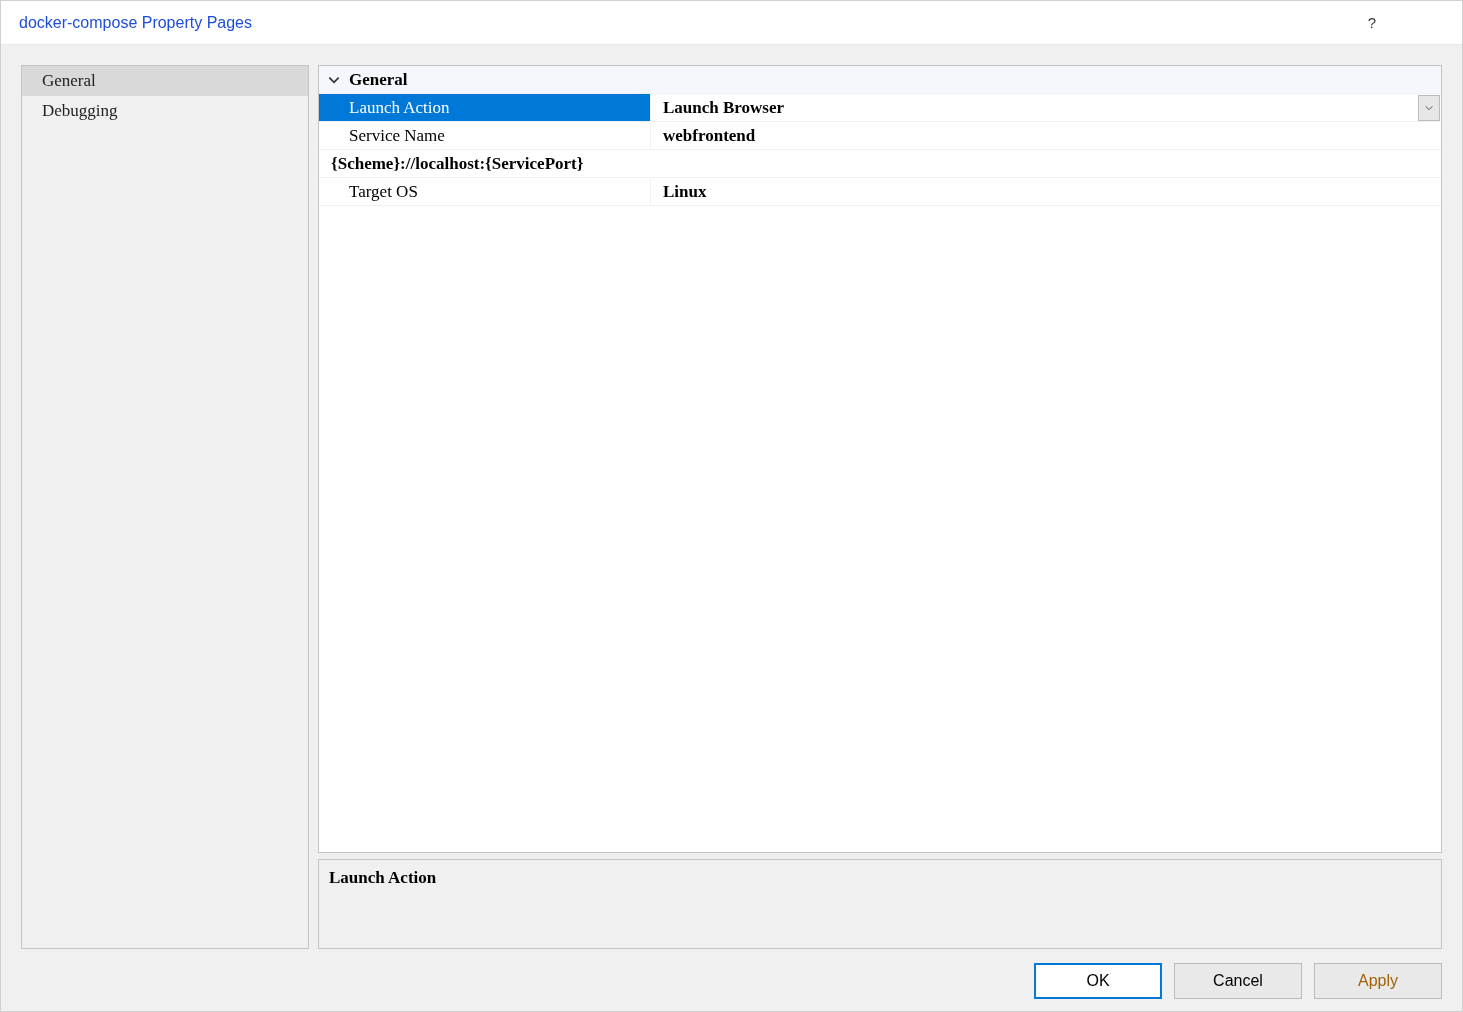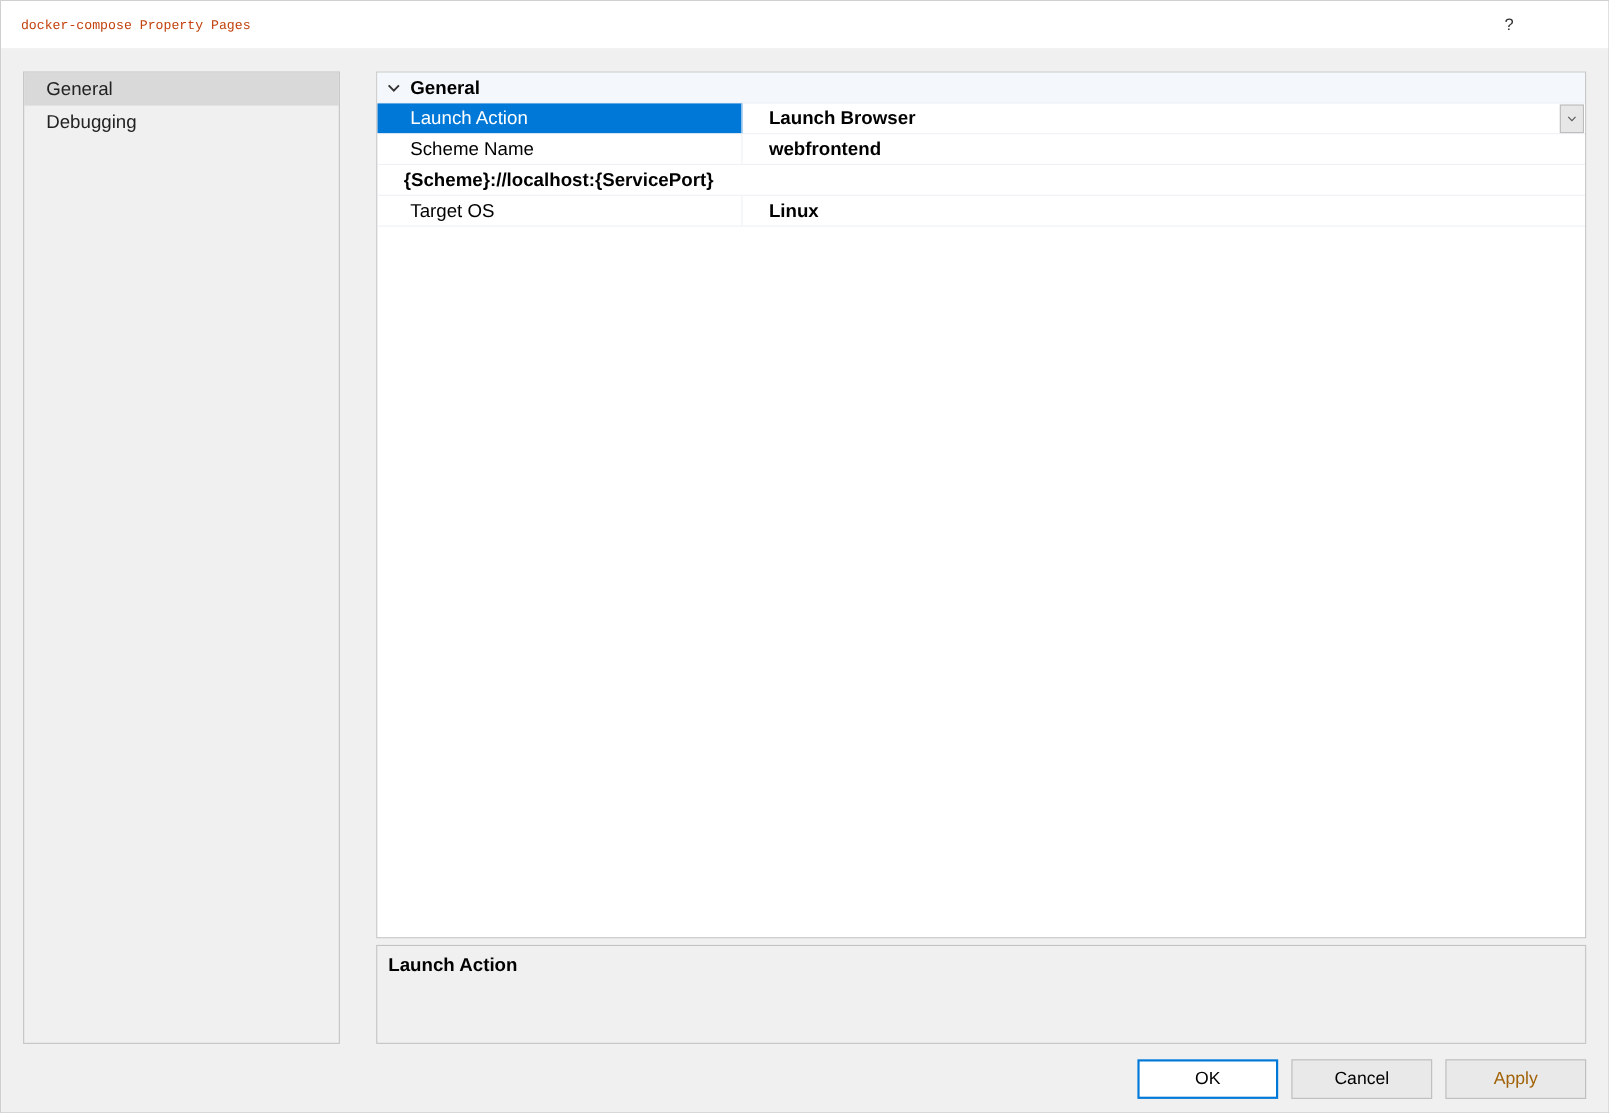--- a/index.html
+++ b/index.html
@@ -22,23 +22,22 @@
     .titlebar {
       height: 44px;
       display: flex;
       align-items: center;
       justify-content: space-between;
       padding-left: 18px;
       background: #fff;
       border-bottom: 1px solid #e8e8e8;
     }
     .titlebar-title {
-      font-size: 12px;
-      color: #c2410c;
-      font-family: Liberation Mono, monospace;
+      font-size: 16px;
+      color: #1d4ed8;
     }
     .titlebar-controls {
       display: flex;
       align-items: stretch;
       height: 100%;
     }
     .titlebar-btn {
       width: 60px;
       display: flex;
       align-items: center;
@@ -51,22 +50,23 @@
     .content-area {
       flex: 1;
       background: #f0f0f0;
       padding: 20px 20px 12px 20px;
       display: flex;
       flex-direction: column;
     }
     .main-pane {
       flex: 1;
       display: flex;
-      gap: 33px;
+      gap: 9px;
       min-height: 0;
+      font-family: Liberation Serif, serif;
     }
     .sidebar {
       width: 288px;
       background: #f0f0f0;
       border: 1px solid #c4c4c4;
     }
     .sidebar-item {
       padding: 5px 20px;
       font-size: 17px;
       color: #222;
@@ -124,21 +124,21 @@
       display: flex;
       align-items: center;
       border-right: 1px solid #eef1f5;
     }
     .prop-value {
       flex: 1;
       font-size: 17px;
       font-weight: bold;
       display: flex;
       align-items: center;
-      padding-left: 24px;
+      padding-left: 12px;
       padding-right: 24px;
     }
     .prop-row.selected .prop-label {
       background: #0078d7;
       color: #fff;
     }
     .dropdown-btn {
       position: absolute;
       right: 1px;
       top: 1px;
@@ -238,21 +238,21 @@
             <div class="dropdown-btn">
               <span>
                 <svg viewBox="0 0 12 12">
                     <polyline points="2,4 6,8 10,4" fill="none" stroke="#555" stroke-width="1.2"></polyline>
                   </svg>
               </span>
             </div>
           </div>
 
           <div class="prop-row">
-            <div class="prop-label">Scheme Name</div>
+            <div class="prop-label">Service Name</div>
             <div class="prop-value">webfrontend</div>
           </div>
 
           <div class="prop-row">
             <div class="prop-value">{Scheme}://localhost:{ServicePort}</div>
           </div>
 
           <div class="prop-row">
             <div class="prop-label">Target OS</div>
             <div class="prop-value">Linux</div>

